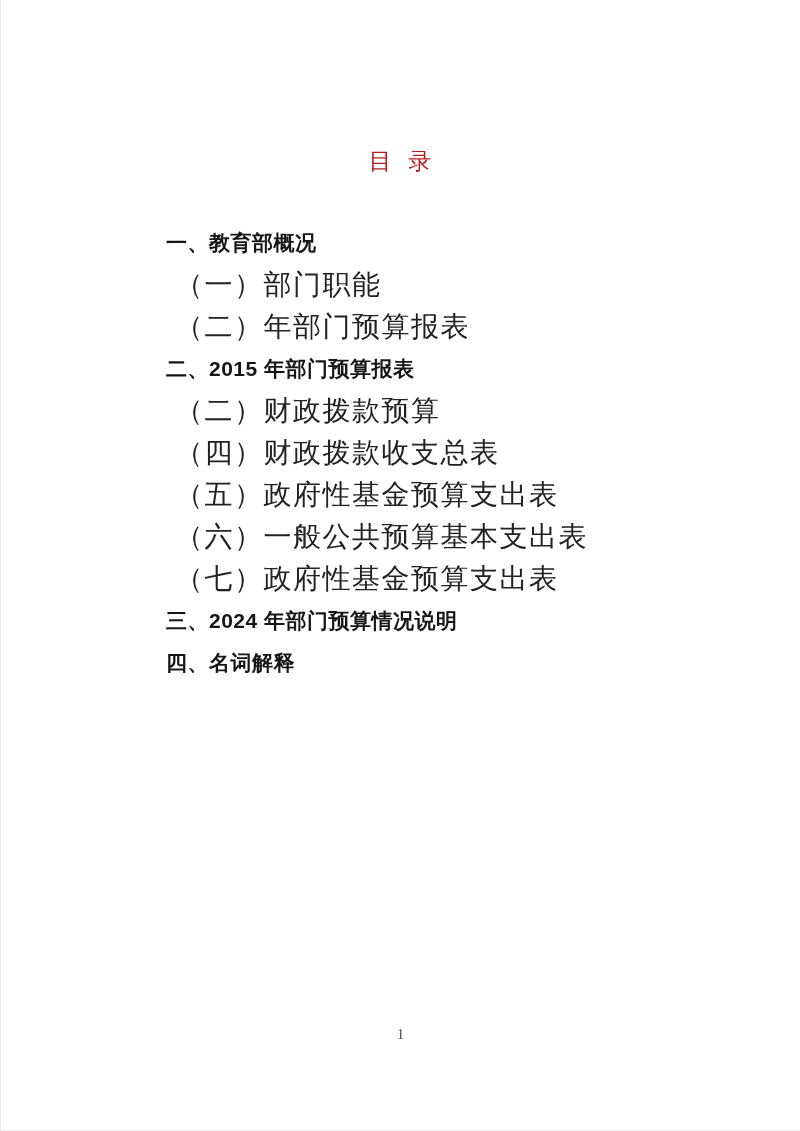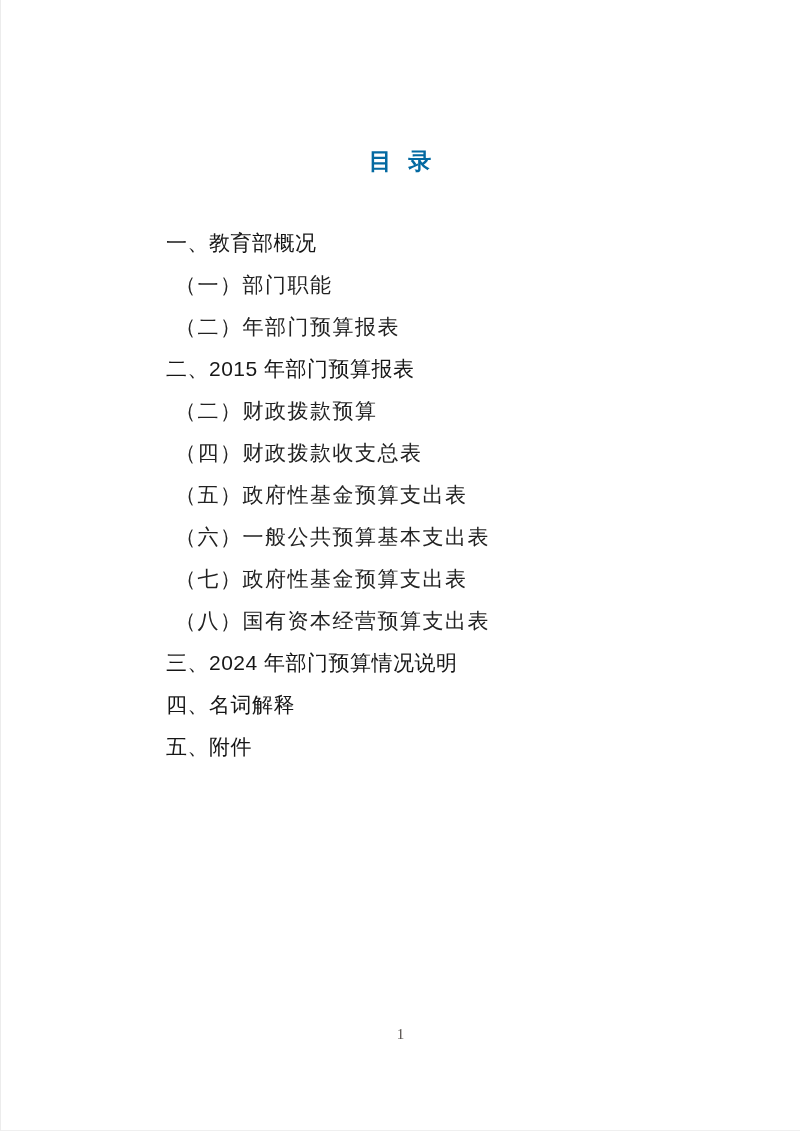--- a/index.html
+++ b/index.html
@@ -21,47 +21,47 @@
     box-sizing: border-box;
     background: #ffffff;
     border-left: 1px solid #ececec;
     border-bottom: 1px solid #efefef;
   }
   .doc-title {
     margin: 148px 0 8px 0;
     text-align: center;
     font-size: 23px;
     line-height: 26px;
-    font-weight: bold;
+    font-weight: normal;
     font-family: "Liberation Sans", sans-serif;
-    color: #0369a1;
+    color: #b91c1c;
     word-spacing: 8px;
     letter-spacing: 1px;
   }
   .toc {
     margin-top: 48px;
   }
   .toc-item {
     height: 42px;
     line-height: 42px;
     white-space: nowrap;
   }
   .toc-item.level-1 {
     padding-left: 165px;
     font-family: "Liberation Sans", sans-serif;
-    font-weight: normal;
+    font-weight: bold;
     font-size: 21px;
     color: #161616;
     letter-spacing: 0.5px;
   }
   .toc-item.level-2 {
     padding-left: 174px;
     font-family: "Liberation Serif", serif;
     font-weight: normal;
-    font-size: 21px;
+    font-size: 28px;
     color: #222222;
     letter-spacing: 1.5px;
   }
   .page-number {
     position: absolute;
     top: 1026px;
     left: 0;
     width: 100%;
     text-align: center;
     font-family: "Liberation Serif", serif;
@@ -77,19 +77,17 @@
   <div class="toc" id="toc">
       <div class="toc-item level-1">一、教育部概况</div>
       <div class="toc-item level-2">（一）部门职能</div>
       <div class="toc-item level-2">（二）年部门预算报表</div>
       <div class="toc-item level-1">二、2015 年部门预算报表</div>
       <div class="toc-item level-2">（二）财政拨款预算</div>
       <div class="toc-item level-2">（四）财政拨款收支总表</div>
       <div class="toc-item level-2">（五）政府性基金预算支出表</div>
       <div class="toc-item level-2">（六）一般公共预算基本支出表</div>
       <div class="toc-item level-2">（七）政府性基金预算支出表</div>
-      <div class="toc-item level-2">（八）国有资本经营预算支出表</div>
       <div class="toc-item level-1">三、2024 年部门预算情况说明</div>
       <div class="toc-item level-1">四、名词解释</div>
-      <div class="toc-item level-1">五、附件</div>
     </div>
   <div class="page-number">1</div>
 </div>
 
 </body></html>

